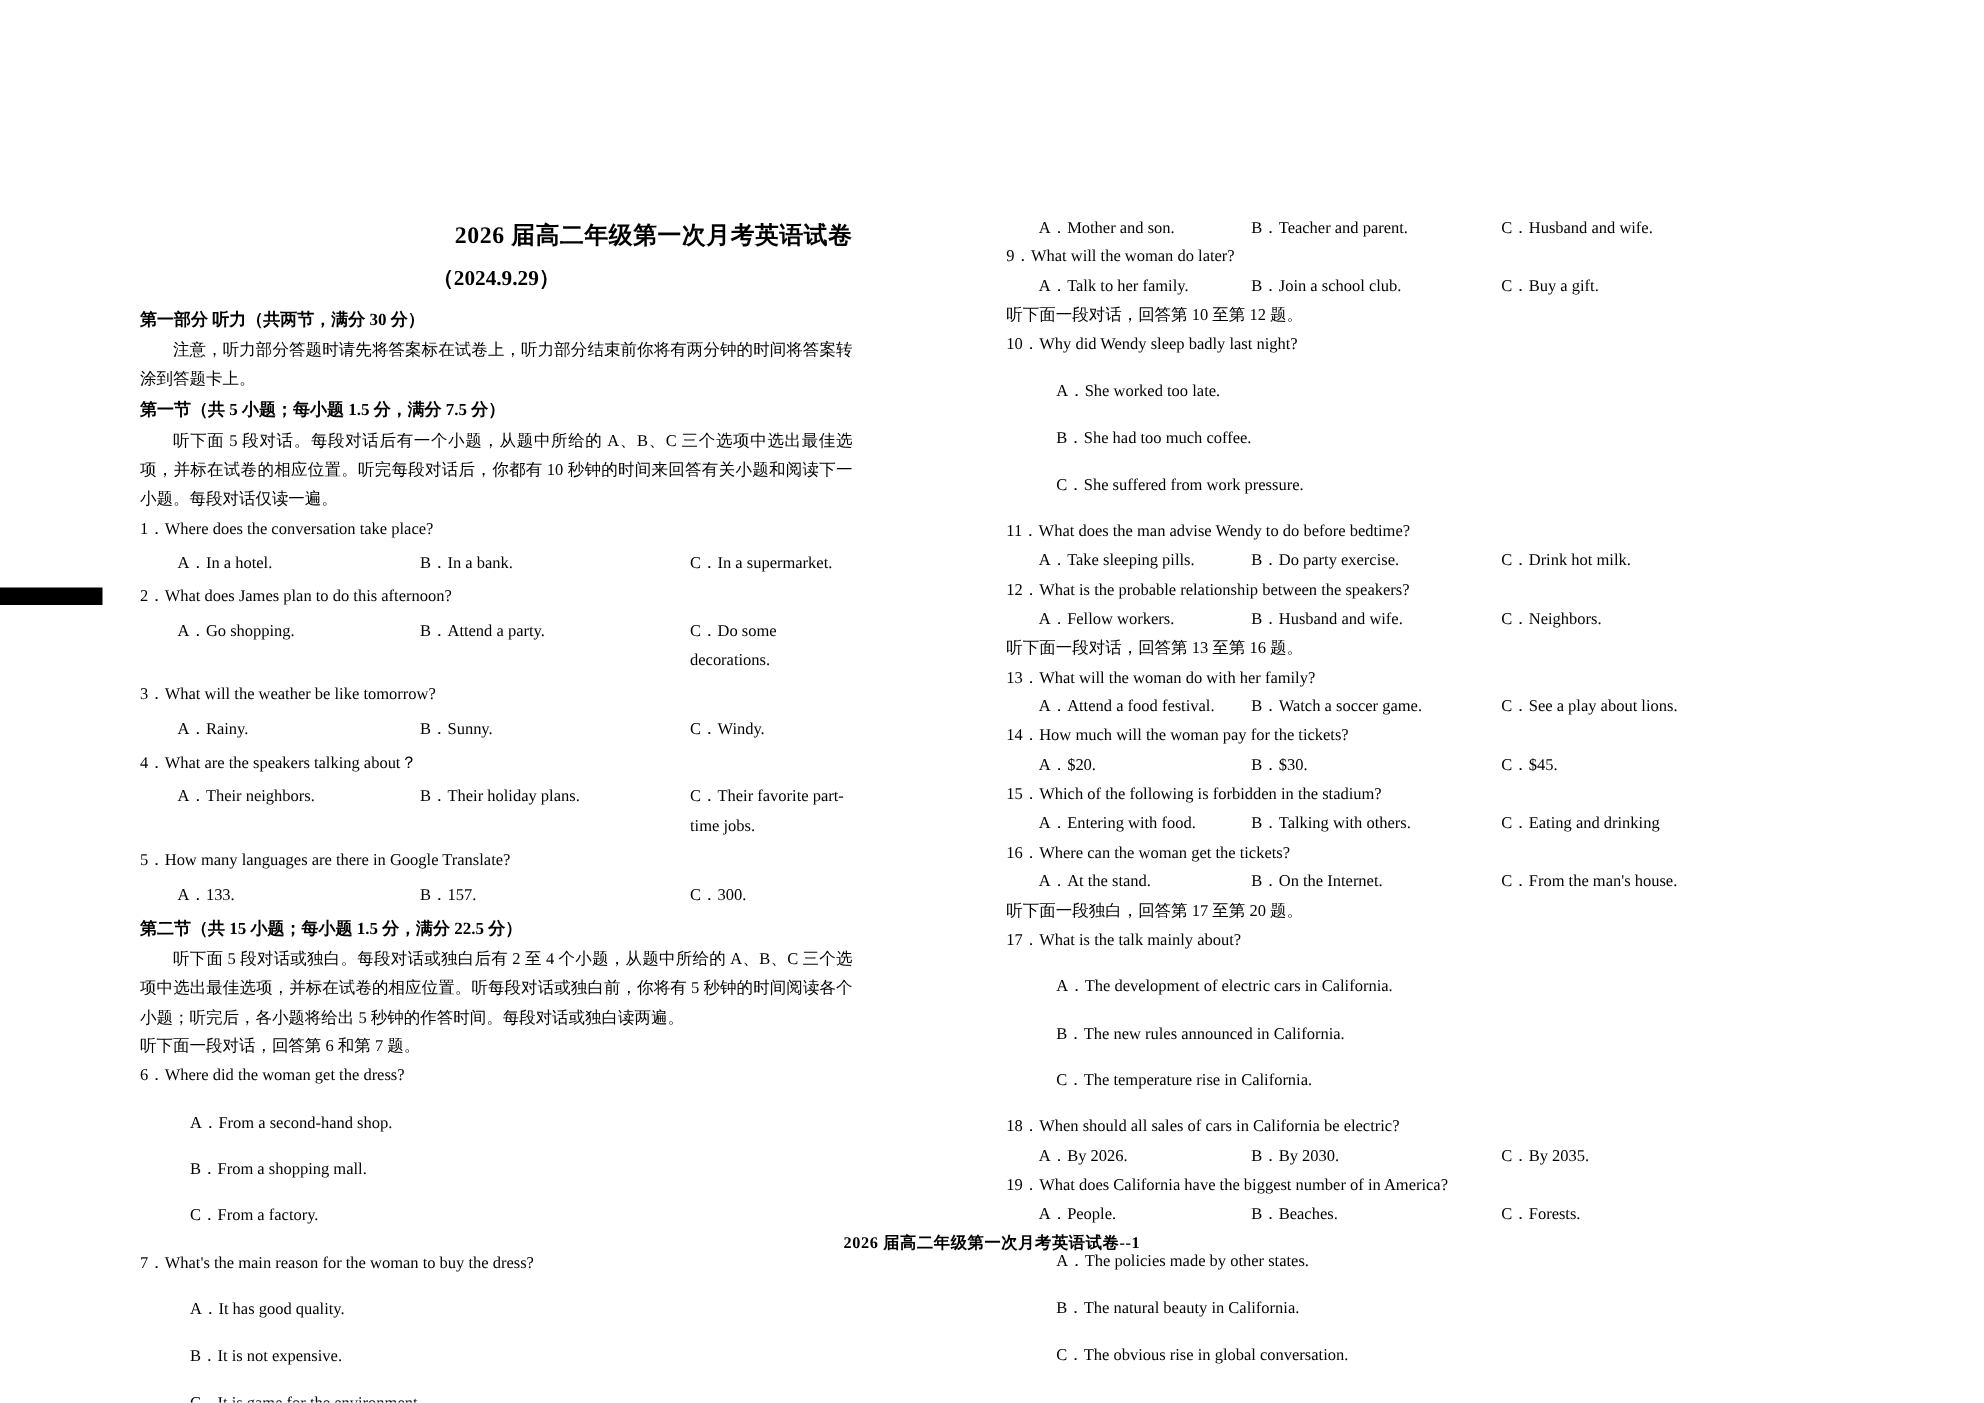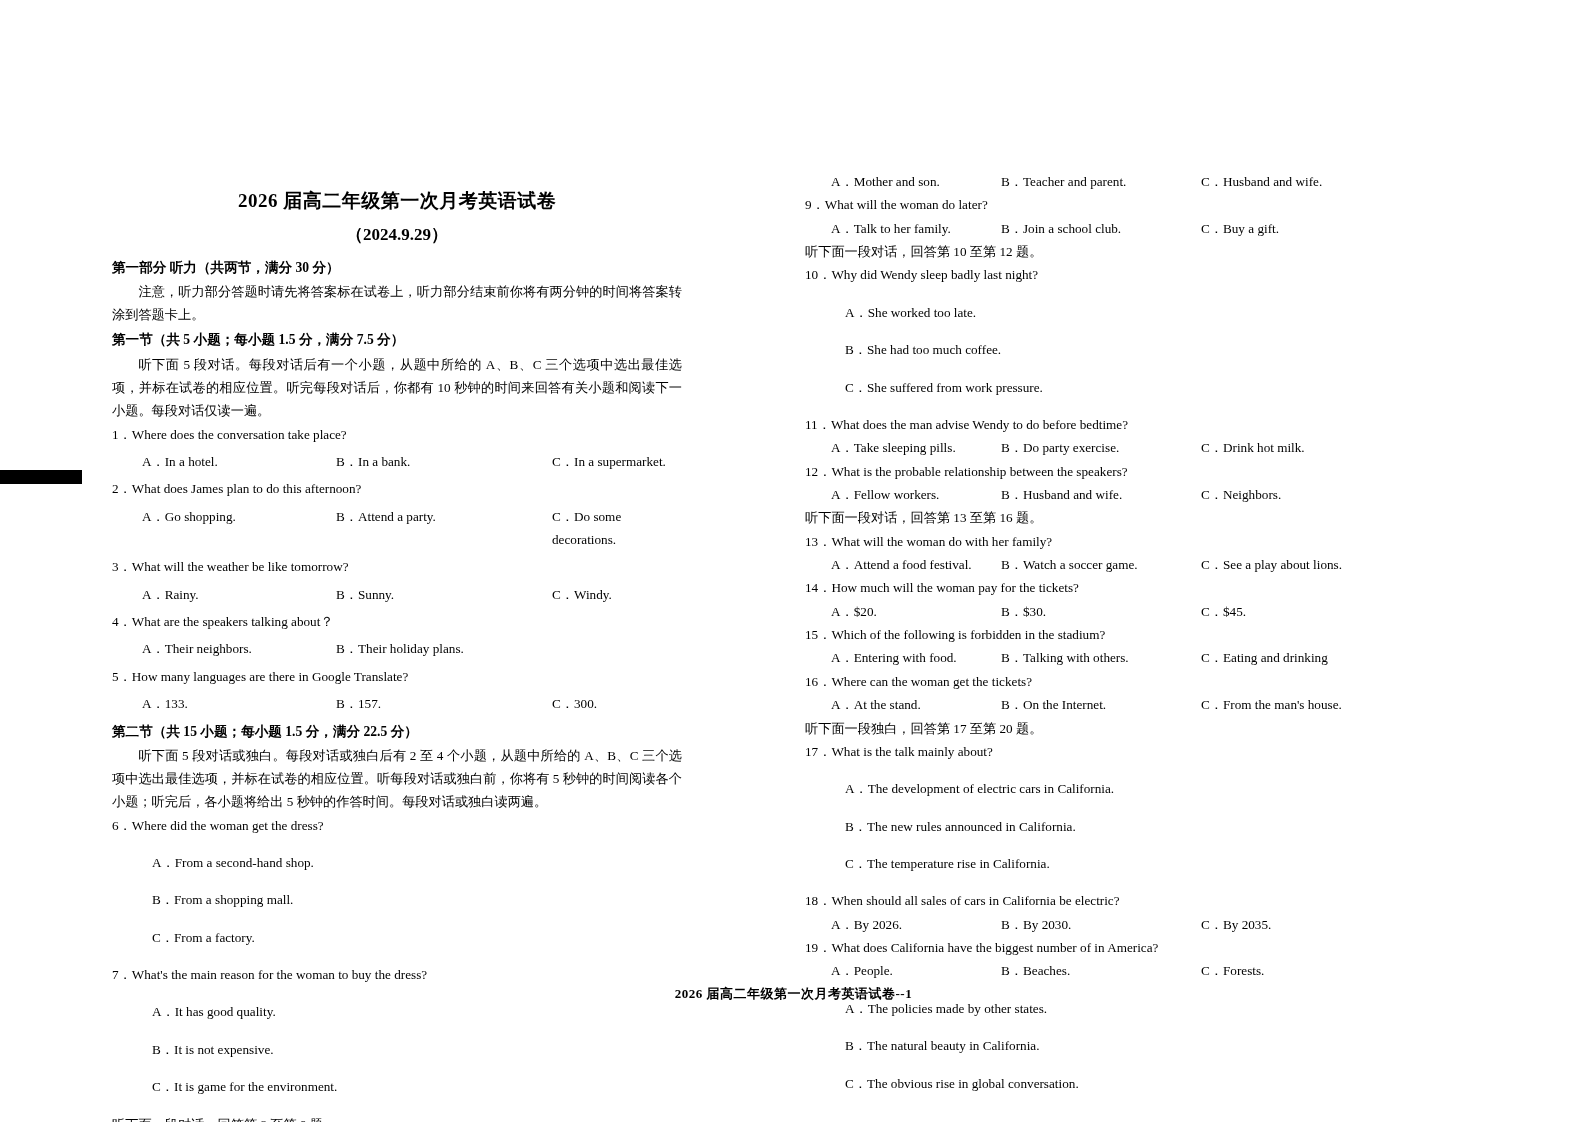--- a/index.html
+++ b/index.html
@@ -37,25 +37,25 @@
   }
   .col-left {
     left: 112px;
     width: 570px;
   }
   .col-right {
     left: 805px;
     width: 600px;
   }
   .doc-title {
-    text-align: center;
+    text-align: right;
     font-weight: bold;
     font-size: 19px;
     letter-spacing: 0.5px;
-    margin: 14px 0 2px 0;
+    margin: 2px 0 2px 0;
     font-family: "Liberation Serif", serif;
   }
   .doc-subtitle {
     text-align: center;
     font-weight: bold;
     font-size: 17px;
     margin: 0 0 6px 0;
   }
   .sec-head {
     font-weight: bold;
@@ -142,32 +142,34 @@
     <div class="opts-row">
       <span class="opt-a">A．Rainy.</span>
       <span class="opt-b">B．Sunny.</span>
       <span class="opt-c">C．Windy.</span>
     </div>
 
     <p class="q"><span>4．</span><span>What are the speakers talking about？</span></p>
     <div class="opts-row">
       <span class="opt-a">A．Their neighbors.</span>
       <span class="opt-b">B．Their holiday plans.</span>
+      <span class="opt-c">C．Their favorite part-time jobs.</span>
     </div>
 
     <p class="q"><span>5．</span><span>How many languages are there in Google Translate?</span></p>
     <div class="opts-row">
       <span class="opt-a">A．133.</span>
       <span class="opt-b">B．157.</span>
       <span class="opt-c">C．300.</span>
     </div>
 
     <div class="sec-head">第二节（共 15 小题；每小题 1.5 分，满分 22.5 分）</div>
     <p class="para">听下面 5 段对话或独白。每段对话或独白后有 2 至 4 个小题，从题中所给的 A、B、C 三个选项中选出最佳选项，并标在试卷的相应位置。听每段对话或独白前，你将有 5 秒钟的时间阅读各个小题；听完后，各小题将给出 5 秒钟的作答时间。每段对话或独白读两遍。</p>
 
+    <p class="listen-note">听下面一段对话，回答第 6 和第 7 题。</p>
 
     <p class="q"><span>6．</span><span>Where did the woman get the dress?</span></p>
     <p class="opt-line">A．From a second-hand shop.</p>
     <p class="opt-line">B．From a shopping mall.</p>
     <p class="opt-line">C．From a factory.</p>
 
     <p class="q"><span>7．</span><span>What's the main reason for the woman to buy the dress?</span></p>
     <p class="opt-line">A．It has good quality.</p>
     <p class="opt-line">B．It is not expensive.</p>
     <p class="opt-line">C．It is game for the environment.</p>

